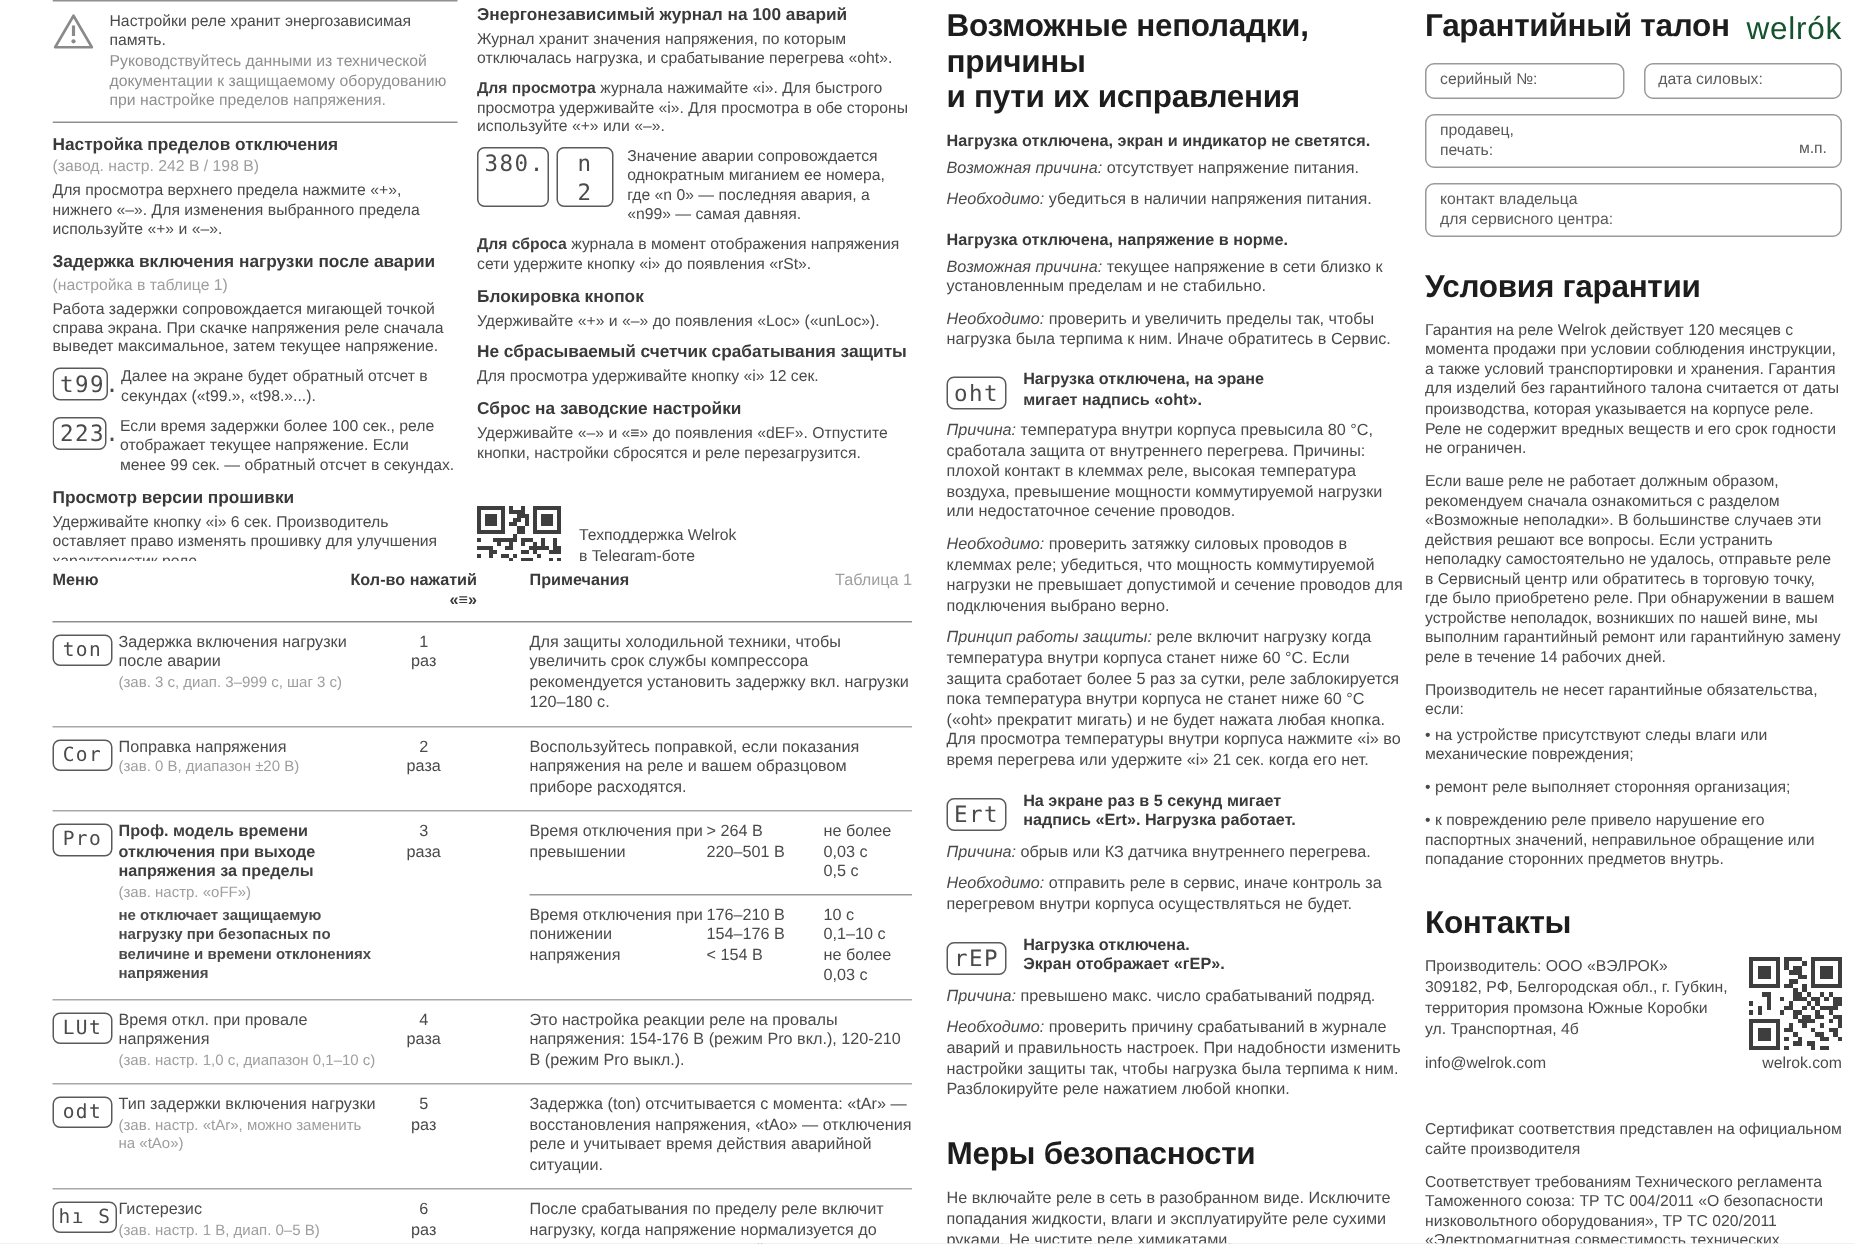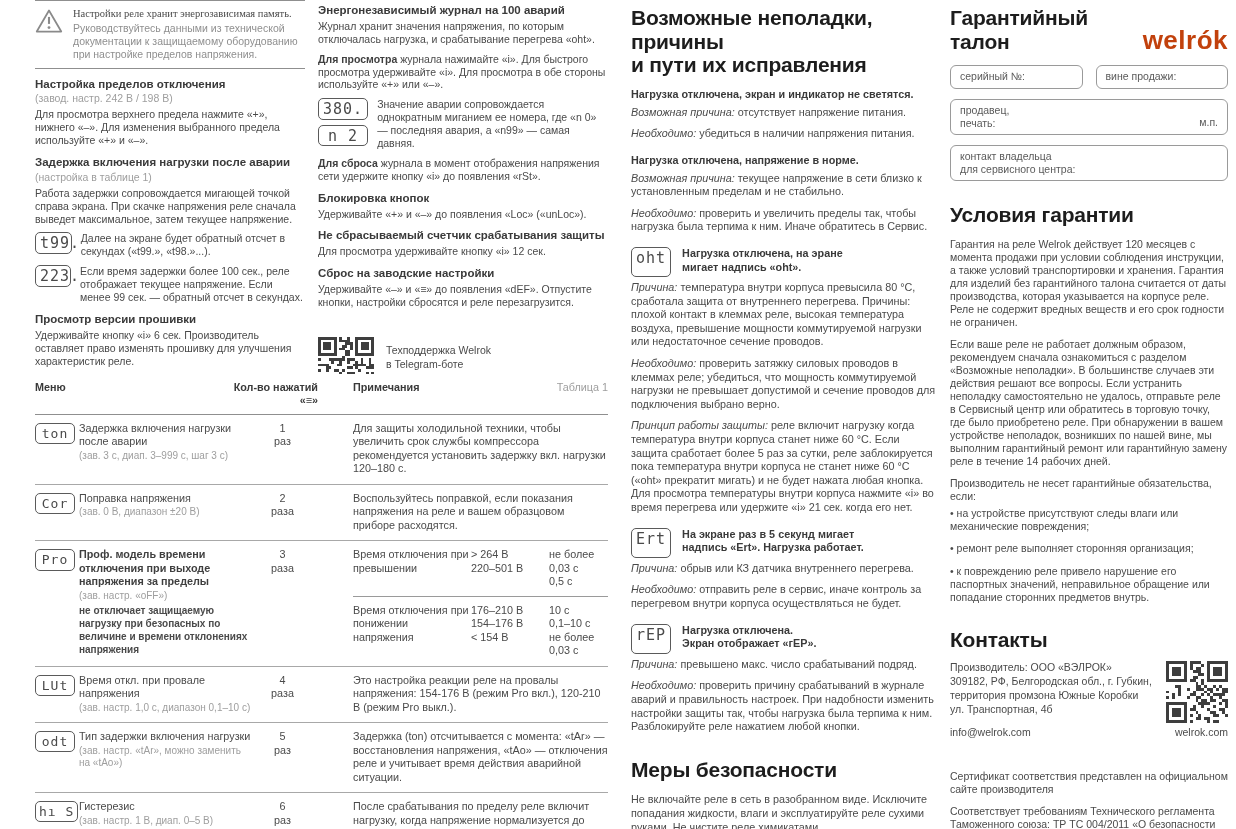--- a/index.html
+++ b/index.html
@@ -11,39 +11,39 @@
   .zone { position:absolute; top:0; }
   #zone-left { left:35px; width:573px; }
   #zone-c3   { left:631px; width:305px; font-size:10.8px; line-height:1.26; }
   #zone-c4   { left:950px; width:278px; font-size:10.5px; line-height:1.24; }
 
   
   .topcols { display:flex; gap:13px; height:374px; overflow:hidden; font-size:10.5px; line-height:1.23; }
   .c1 { width:270px; } .c2 { width:290px; }
   .rule { border-top:1px solid #8f8f8f; }
   .warnbox { display:flex; gap:10px; padding:7px 0 7px; }
-  .warnbox .txt1 { color:#4a4a4a; margin:0 0 1px;font-family:Liberation Serif, serif; }
+  .warnbox .txt1 { color:#4a4a4a; margin:0 0 1px; }
   .warnbox .txt2 { color:#8f8f8f; margin:0; }
   h3.sec { font-size:11.5px; font-weight:bold; color:#3a3a3a; margin:9px 0 1px; line-height:1.2; }
   .sub { color:#9e9e9e; margin:0 0 3px; }
   p.body { margin:2px 0 7px; }
   b.lead { color:#3f3f3f; }
 
   .disp {
     display:inline-block; border:1.6px solid #5a5a5a; border-radius:5px;
     padding:1px 4px 0; font-family:"DejaVu Sans Mono", monospace;
     font-size:15px; letter-spacing:1px; color:#4a4a4a; background:#fff;
     min-width:36px; text-align:center; box-sizing:border-box;
   }
   .disp.small { font-size:13px; min-width:40px; padding:2px 3px 1px; }
   .disprow { display:flex; gap:9px; margin:6px 0 7px; align-items:flex-start; }
-  .dispstack { display:flex; flex-direction:column; gap:5px; flex:0 0 46px; }
+  .dispstack { display:flex; gap:5px; flex:0 0 46px; }
 
   .qr { display:block; }
-  .qrrow { display:flex; gap:12px; margin-top:28px; align-items:center; }
+  .qrrow { display:flex; gap:12px; margin-top:28px; align-items:flex-end; }
   .qrcap div { margin-bottom:1px; }
 
   
   .mtable { margin-top:4px; font-size:10.8px; line-height:1.25; }
   .mhead { display:grid; grid-template-columns:190px 93px 290px; padding:3px 0 6px; border-bottom:1px solid #8f8f8f; }
   .mhead .hmenu { font-weight:bold; color:#3a3a3a; }
   .mhead .hcount { font-weight:bold; color:#3a3a3a; text-align:right; }
   .mhead .hnotes { display:flex; justify-content:space-between; padding-left:35px; }
   .mhead .hnotes .n { font-weight:bold; color:#3a3a3a; }
   .mhead .hnotes .t { color:#9e9e9e; }
@@ -56,32 +56,32 @@
   .row-remark { padding-left:35px; }
   .prosec { display:grid; grid-template-columns:118px 78px 1fr; }
   .prosec.sep { border-top:1px solid #9a9a9a; margin-top:7px; padding-top:7px; }
 
   
   .bigh { font-size:21px; font-weight:bold; color:#1d1d1d; line-height:1.13; letter-spacing:-0.2px; margin:0; }
 
   
   .titem { margin:11px 0 13px; }
   .titem-title { font-weight:bold; color:#3a3a3a; margin:0 0 3px; }
-  .titem-head { display:flex; gap:11px; margin:0 0 4px; }
+  .titem-head { display:flex; gap:11px; align-items:center; margin:0 0 4px; }
   .it { font-style:italic; }
   #zone-c3 p { margin:4px 0 8px; }
 
   
   .fboxrow { display:flex; gap:13px; margin-bottom:10px; }
   .fbox { border:1px solid #9a9a9a; border-radius:6px; padding:4px 9px; color:#5a5a5a; box-sizing:border-box; }
   .fbox.half { flex:1; height:24px; }
   .fbox.wide { width:100%; height:36px; position:relative; margin-bottom:10px; }
   .fbox .mp { position:absolute; right:9px; bottom:5px; }
   .w-head { display:flex; justify-content:space-between; align-items:flex-end; margin:6px 0 12px; }
-  .logo { font-size:26px; font-weight:bold; color:#c2410c; letter-spacing:0.5px; line-height:1; margin-top:2px; }
+  .logo { font-size:21px; font-weight:normal; color:#14532d; letter-spacing:0.5px; line-height:1; margin-top:2px; }
   #zone-c4 p { margin:4px 0 9px; }
   .bull { margin:0; }
   .contactrow { display:flex; justify-content:space-between; margin-top:10px; }
   .caddr div { margin-bottom:1px; }
   .cqr { display:flex; flex-direction:column; align-items:flex-end; }
   .cqr .site { margin-top:3px; }
   .email { margin-top:10px; }
   .sp28 { height:26px; }
 </style>
 </head>
@@ -461,21 +461,21 @@
   </div>
 
   <div class="zone" id="zone-c4">
     <div class="w-head">
       <h1 class="bigh">Гарантийный талон</h1>
       <span class="logo">welrók</span>
     </div>
 
     <div class="fboxrow">
       <div class="fbox half"><span>серийный №:</span></div>
-      <div class="fbox half"><span>вине продажи:</span></div>
+      <div class="fbox half"><span>дата силовых:</span></div>
     </div>
     <div class="fbox wide">
       <div>продавец,</div>
       <div>печать:</div>
       <span class="mp">м.п.</span>
     </div>
     <div class="fbox wide">
       <div>контакт владельца</div>
       <div>для сервисного центра:</div>
     </div>

